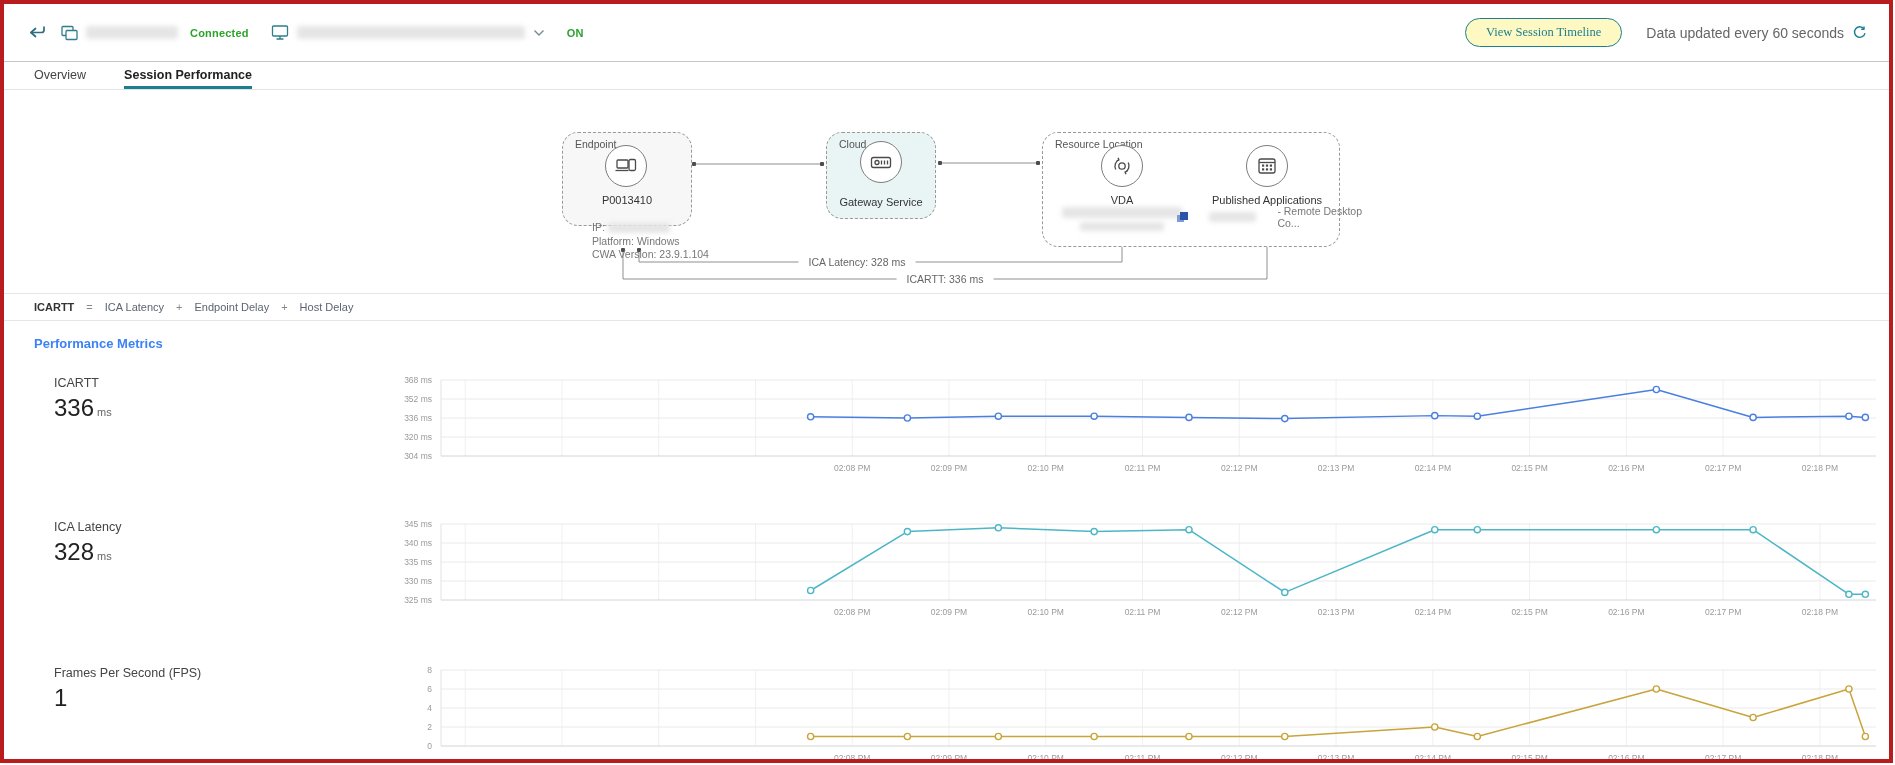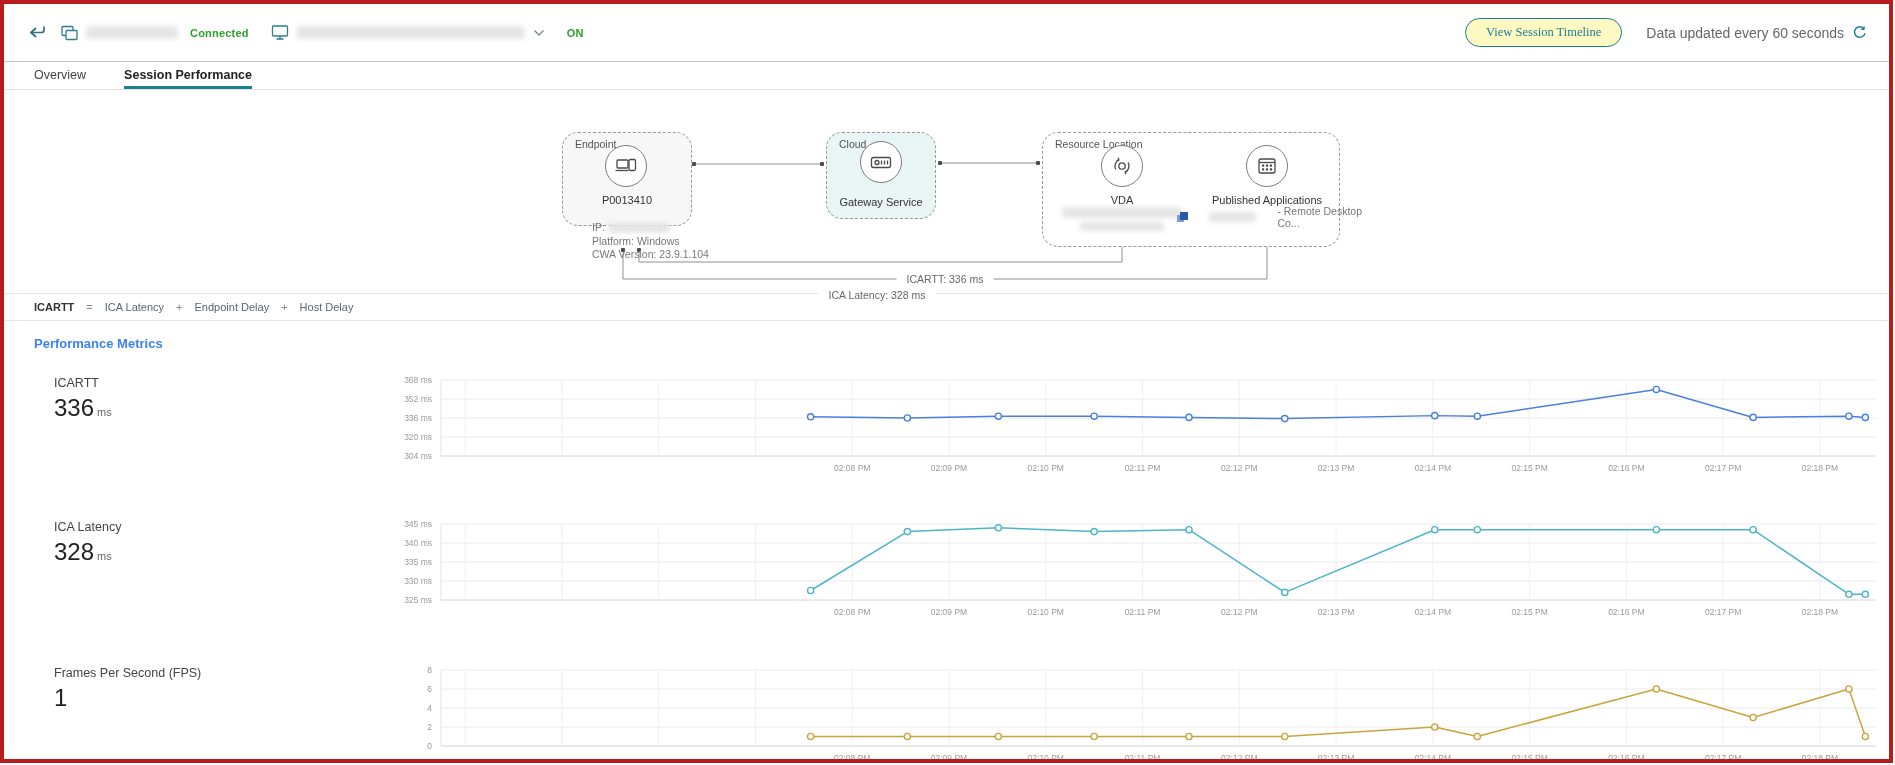--- a/index.html
+++ b/index.html
@@ -224,21 +224,21 @@
       <span class="icon">
         <svg width="11" height="11" viewBox="0 0 11 11">
           <rect x="0" y="3" width="7" height="7" fill="#7c9cd6"></rect>
             <rect x="3" y="0" width="8" height="8" fill="#2b56a8"></rect>
         </svg>
       </span>
       <span class="blur" style="width:58px; height:10px;"></span>
       <span>- Remote Desktop Co...</span>
     </div>
 
-    <div class="bracket-label" style="left:873px; top:147px;margin-top:33px;">ICA Latency: 328 ms</div>
+    <div class="bracket-label" style="left:853px; top:147px;">ICA Latency: 328 ms</div>
     <div class="bracket-label" style="left:941px; top:164px;">ICARTT: 336 ms</div>
   </div>
 
   <div class="formula">
     <span class="lhs">ICARTT</span>
     <span class="op">=</span>
     <span>ICA Latency</span>
     <span class="op">+</span>
     <span>Endpoint Delay</span>
     <span class="op">+</span>

